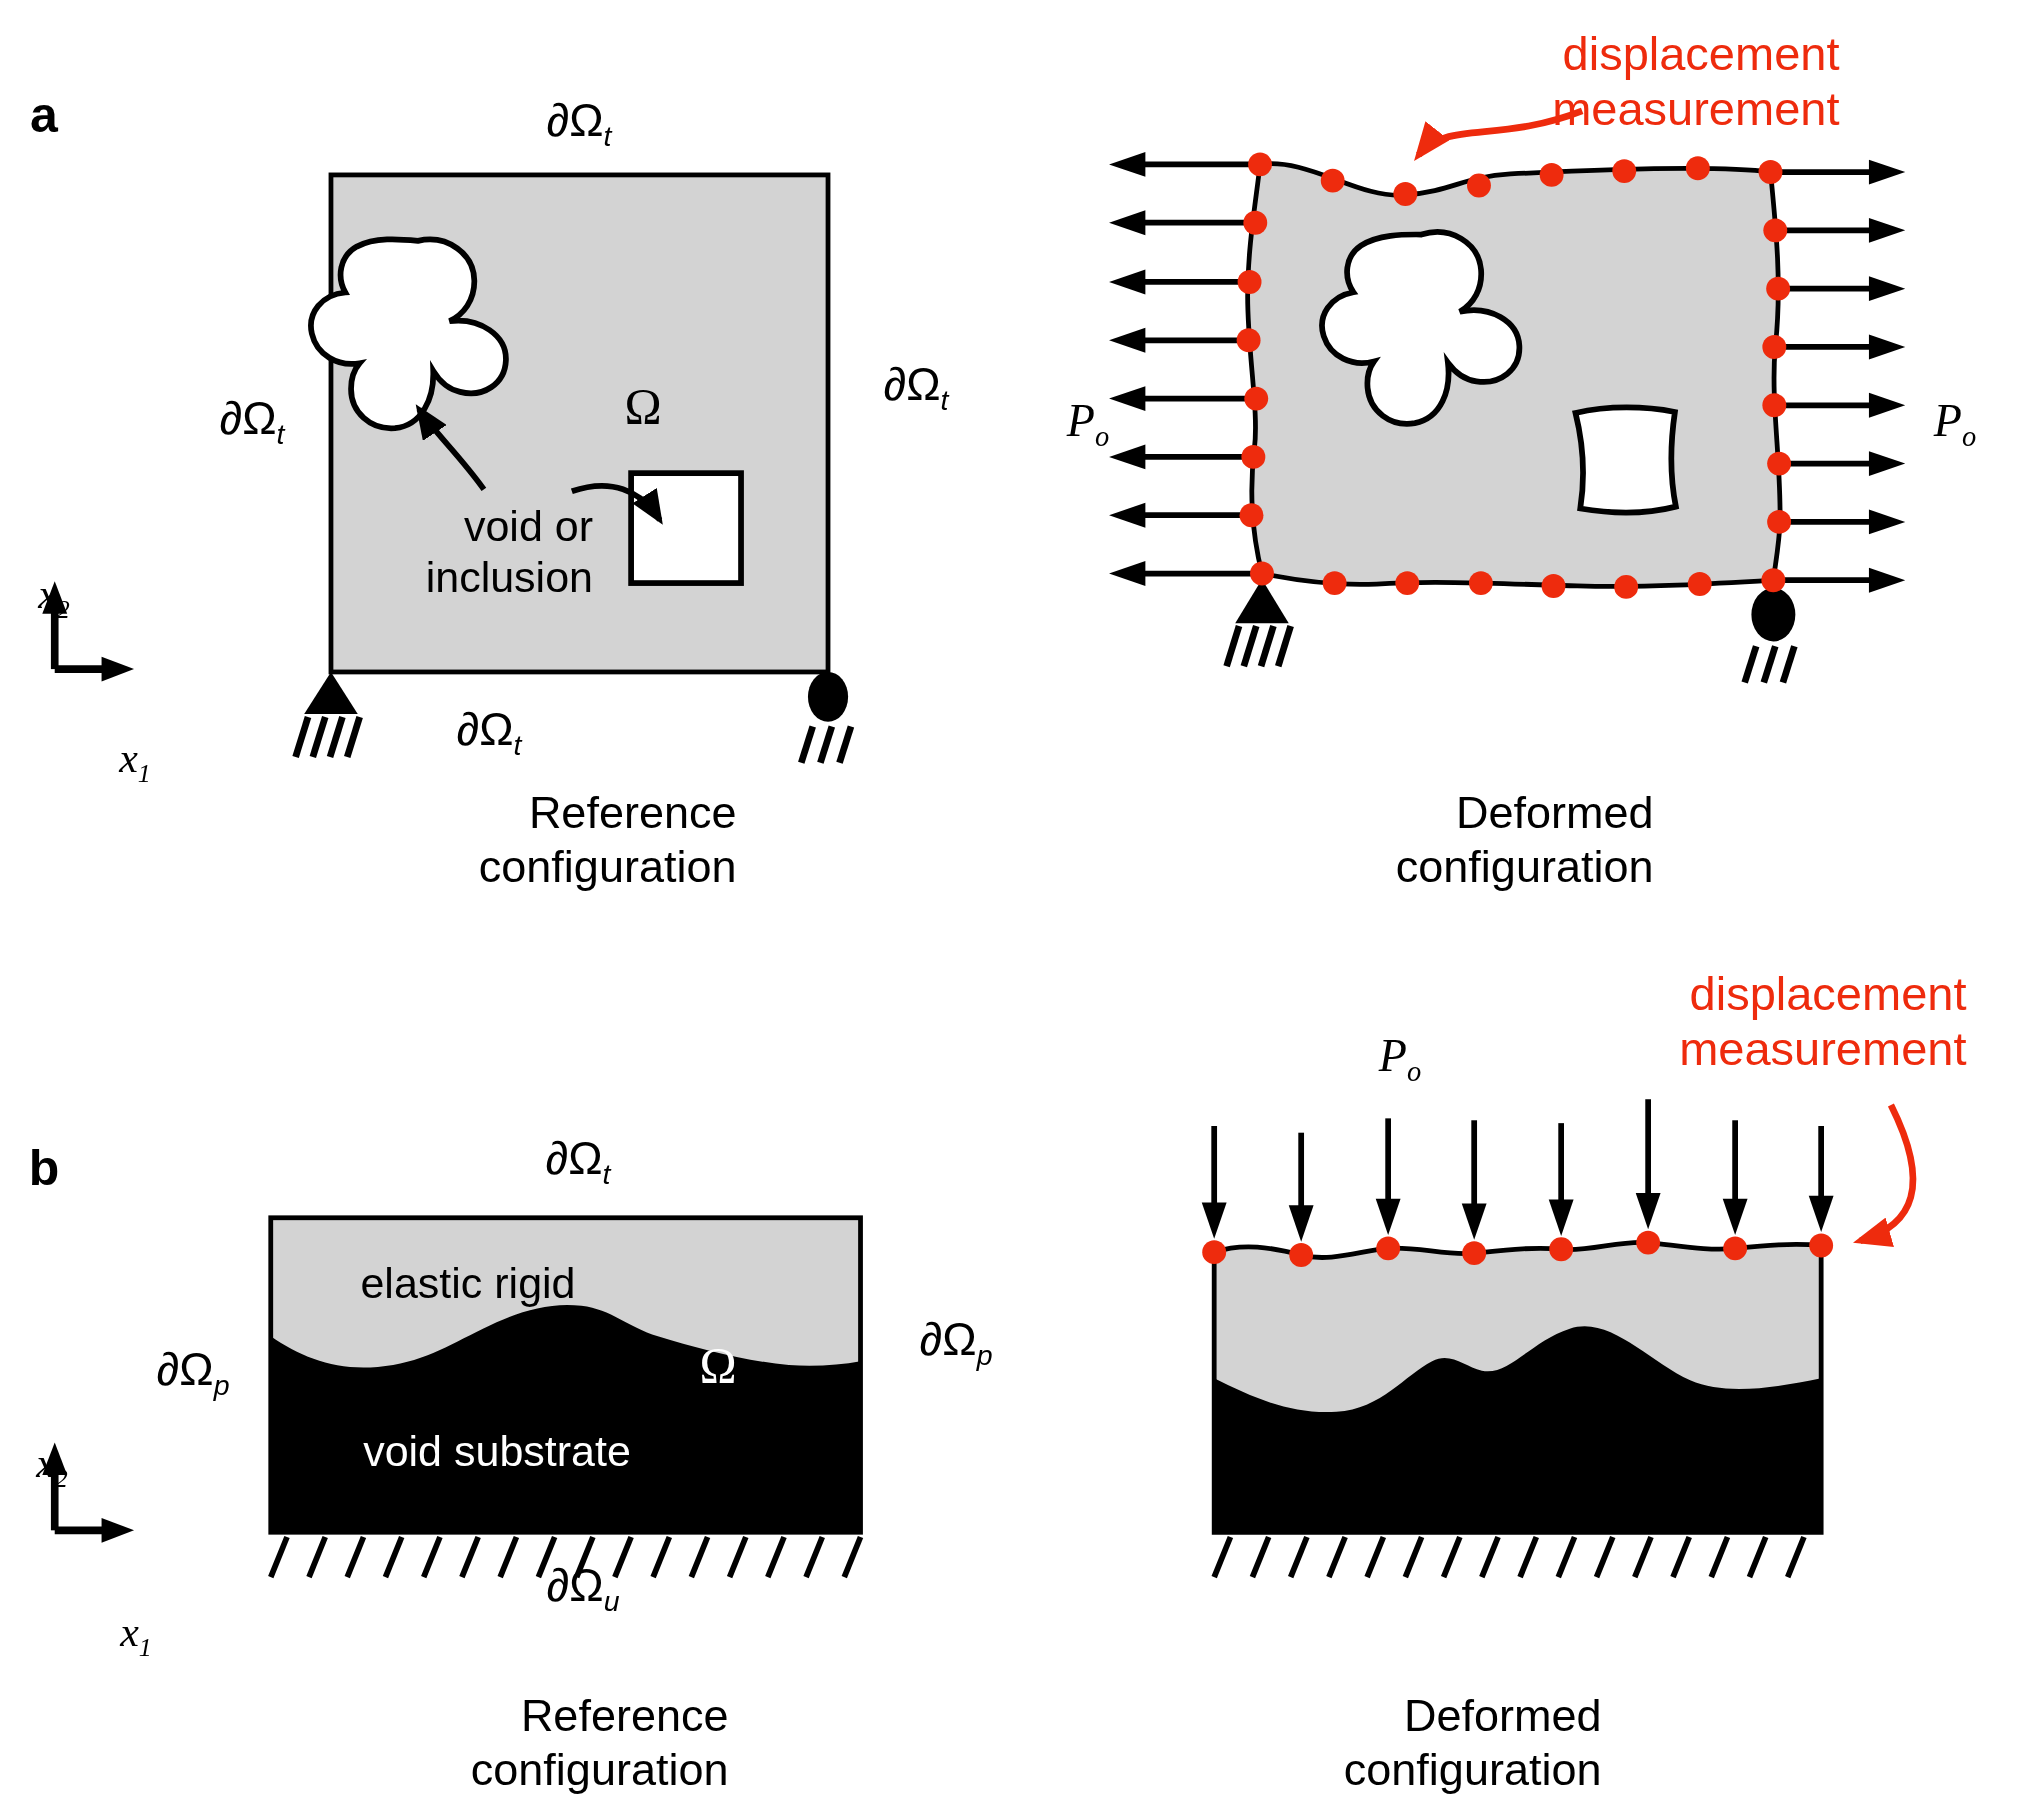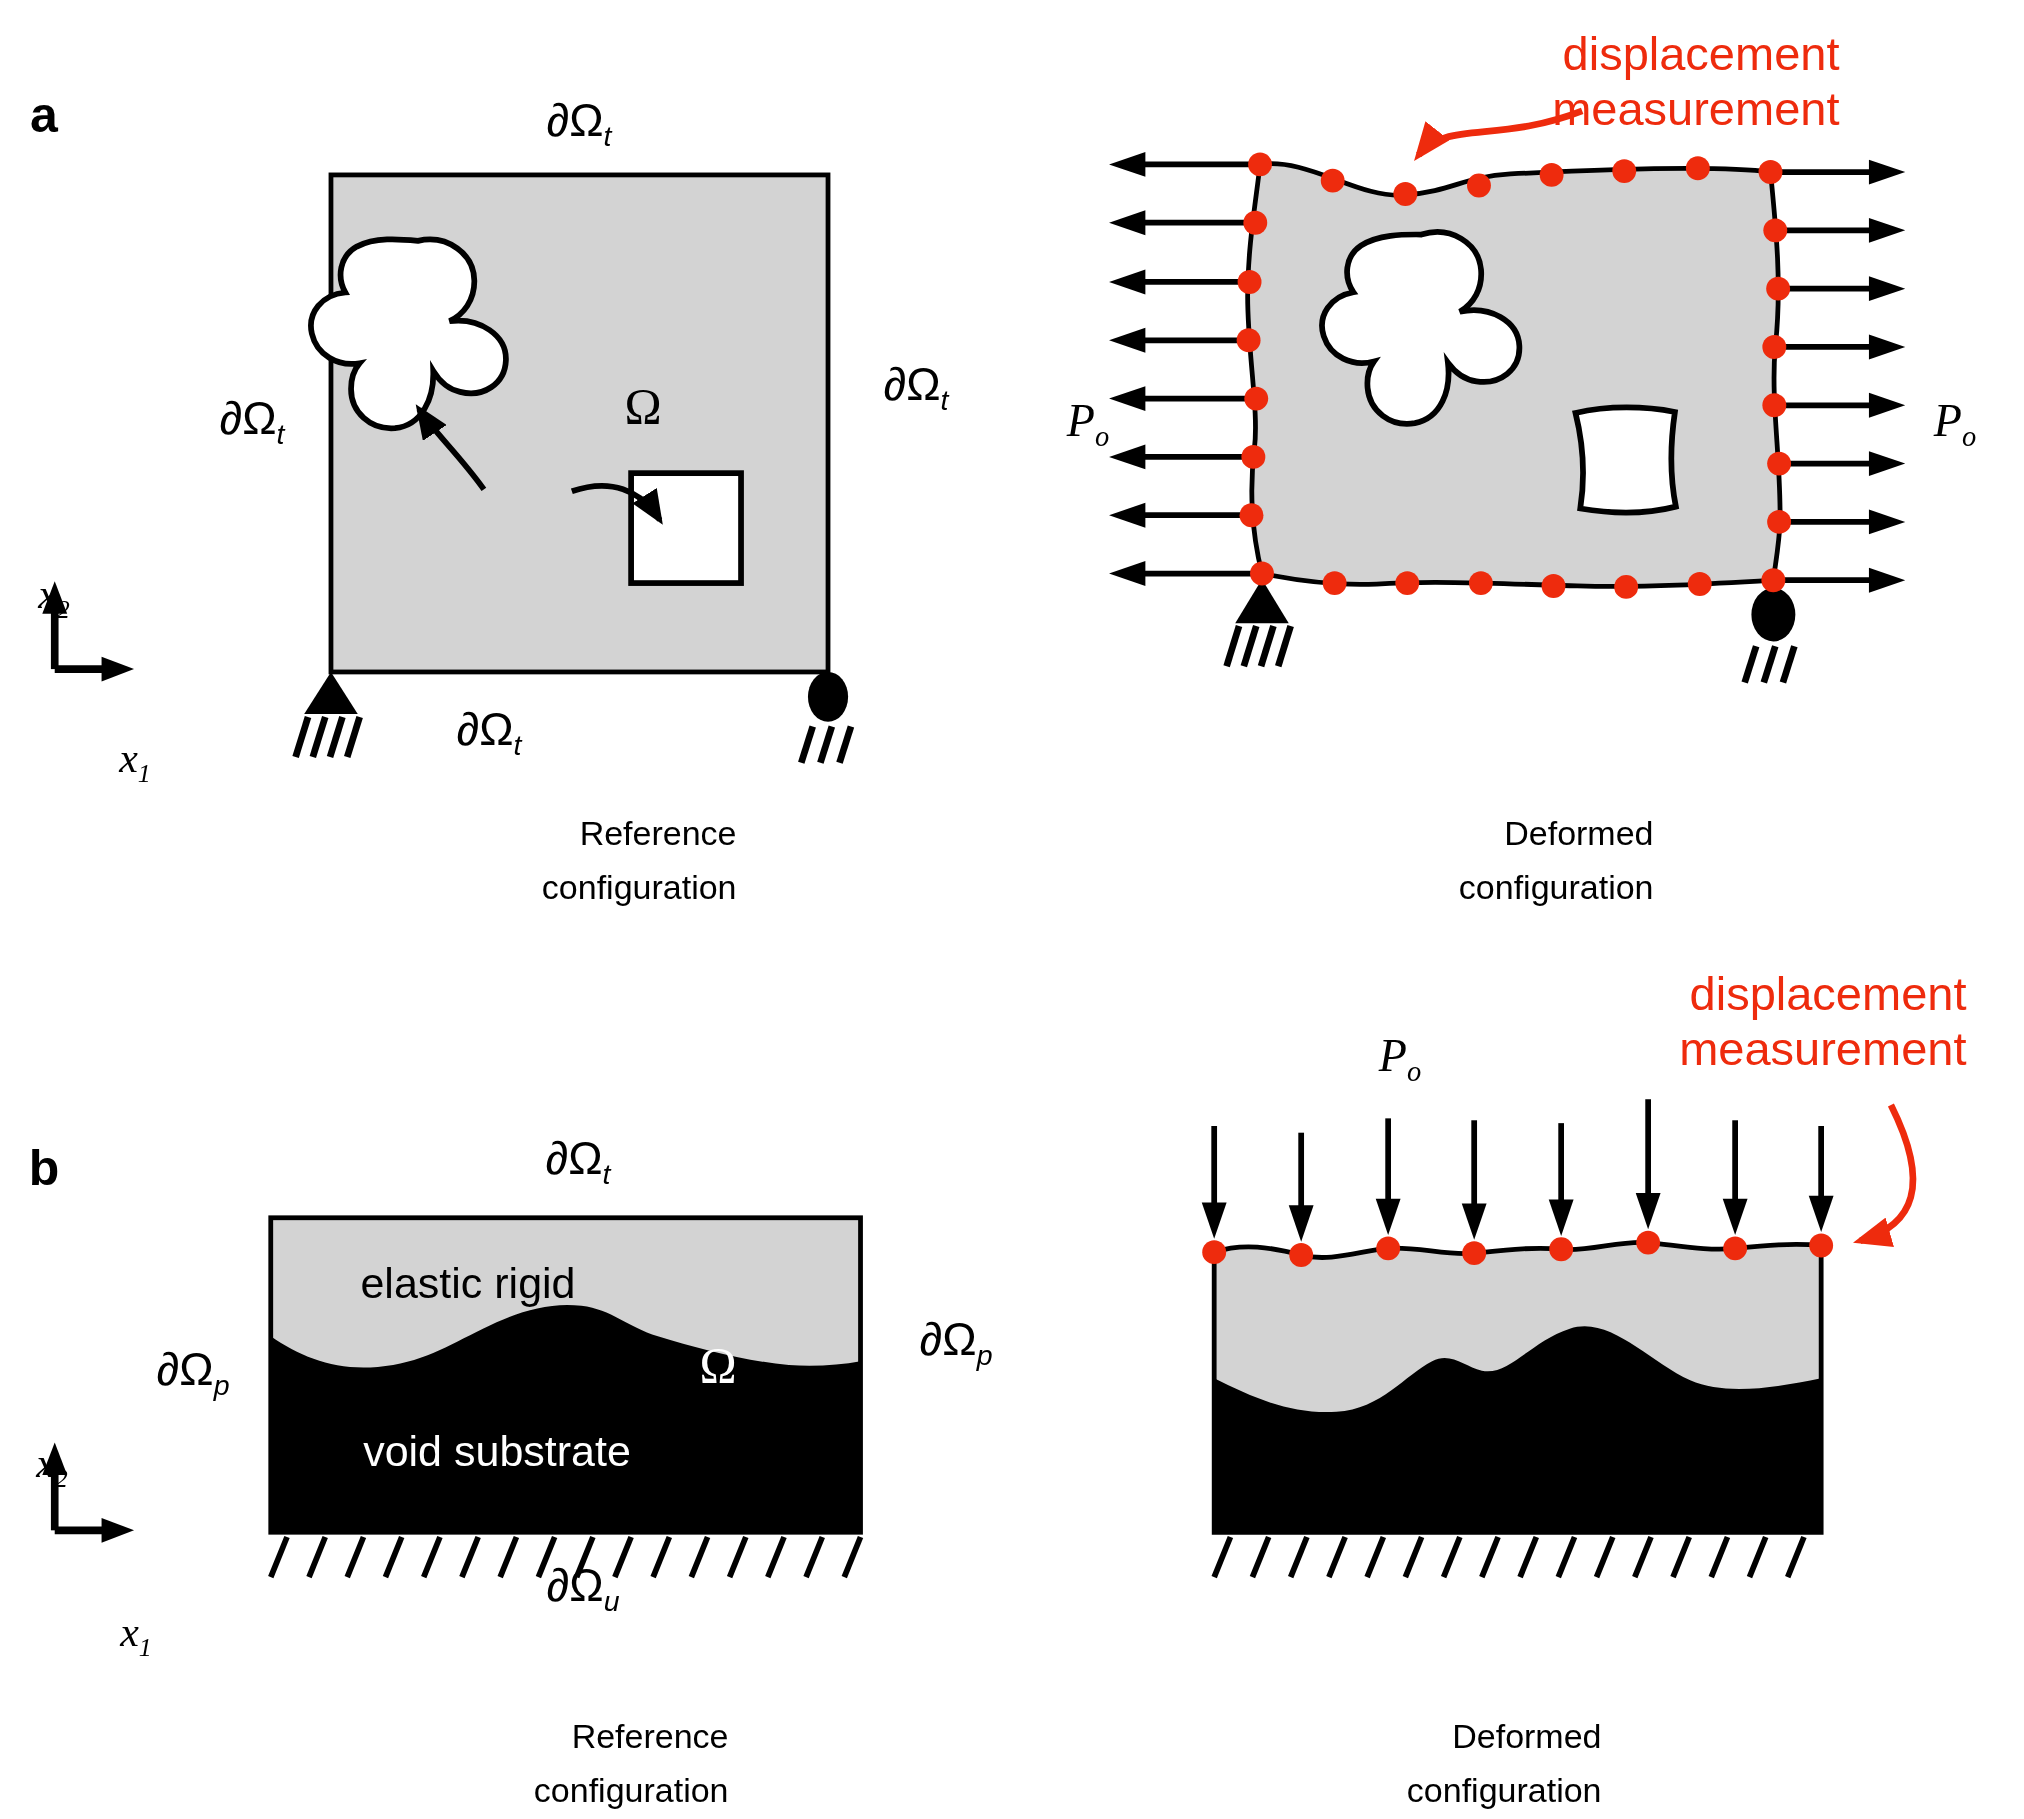--- a/index.html
+++ b/index.html
@@ -10,21 +10,21 @@
   .lbl{position:absolute;transform:translate(-50%,-50%);text-align:right;
        white-space:nowrap;color:#000;line-height:1.1;}
   .wrap{white-space:normal;}
   .tag{font-weight:bold;font-size:50px;}
   .math{font-family:Liberation Sans, sans-serif;font-size:46px;}
   .math .it{font-style:italic;}
   .math sub{font-size:0.62em;font-style:italic;}
   .domain{font-family:"Liberation Serif",serif;font-size:50px;}
   .white{color:#fff;}
   .anno{color:var(--red);font-size:47px;line-height:55px;}
-  .caption{font-size:34px;line-height:54px;margin-top:20px;}
+  .caption{font-size:45px;line-height:54px;}
   .plain{font-size:43px;line-height:51px;}
   .axis{font-family:"Liberation Serif",serif;font-style:italic;font-size:42px;margin-top:45px;}
   .axis sub{font-size:0.62em;}
   .pload{font-family:"Liberation Serif",serif;font-style:italic;font-size:46px;}
   .pload sub{font-size:0.62em;}
   
   .fill-gray{fill:var(--gray);}
   .fill-blk{fill:var(--blk);}
   .fill-white{fill:#fff;}
   .no-fill{fill:none;}
@@ -285,20 +285,21 @@
     <span class="it">∂</span><span>Ω</span><sub>t</sub>
   </div>
   <div class="lbl math" style="left:916px;top:388px">
     <span class="it">∂</span><span>Ω</span><sub>t</sub>
   </div>
   <div class="lbl math" style="left:489px;top:733px">
     <span class="it">∂</span><span>Ω</span><sub>t</sub>
   </div>
 
   <div class="lbl domain" style="left:643px;top:406px">Ω</div>
+  <div class="lbl plain wrap" style="left:488px;top:552px;width:210px">void or inclusion</div>
   <div class="lbl caption wrap" style="left:574px;top:840px;width:325px">Reference configuration</div>
 
   <div class="lbl anno wrap" style="left:1682px;top:81px;width:315px">displacement measurement</div>
   <div class="lbl pload" style="left:1088px;top:424px">
     <span>P</span><sub>o</sub>
   </div>
   <div class="lbl pload" style="left:1955px;top:424px">
     <span>P</span><sub>o</sub>
   </div>
   <div class="lbl caption wrap" style="left:1491px;top:840px;width:325px">Deformed configuration</div>

